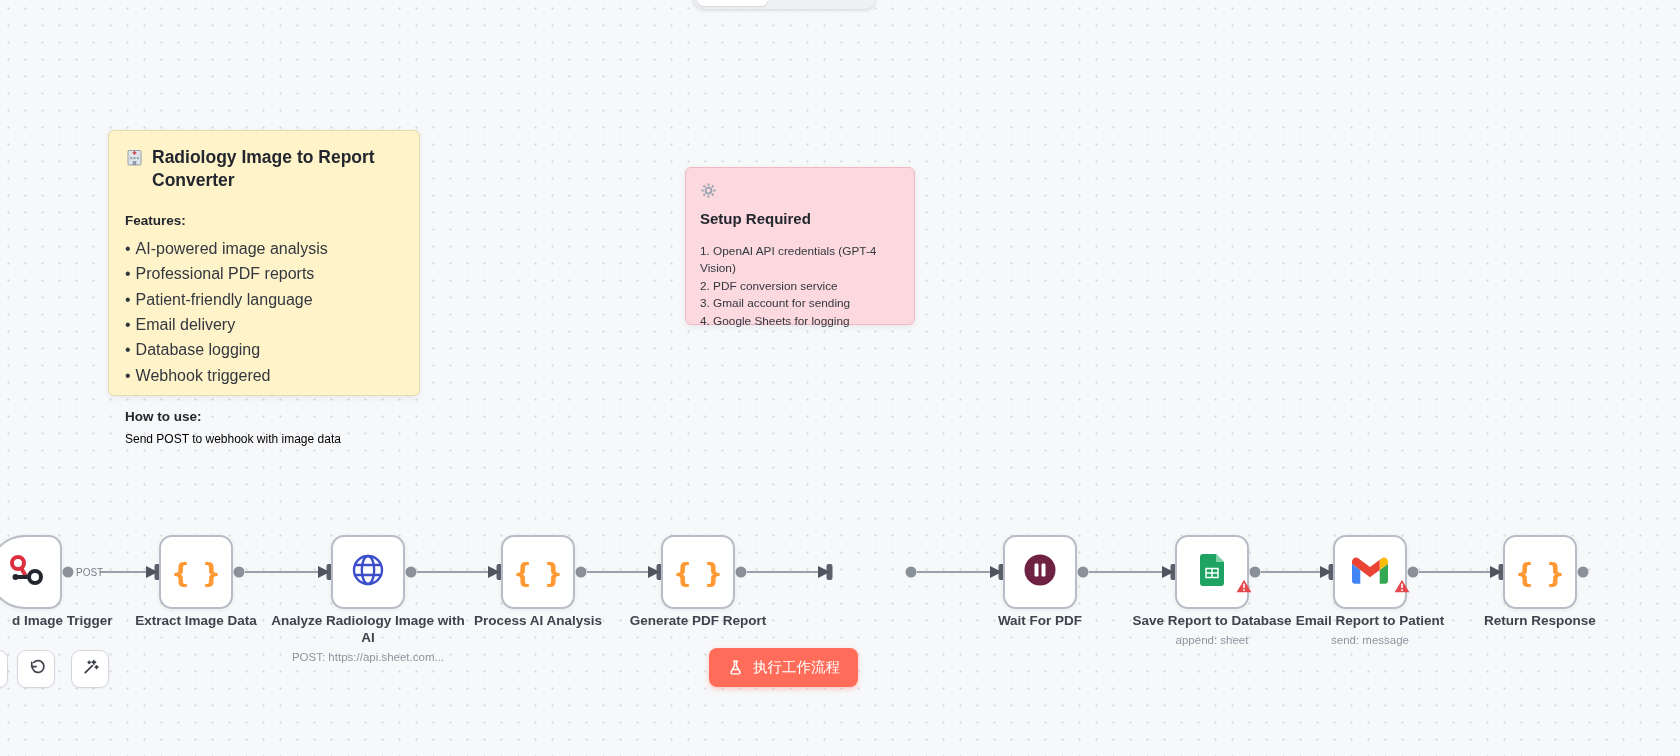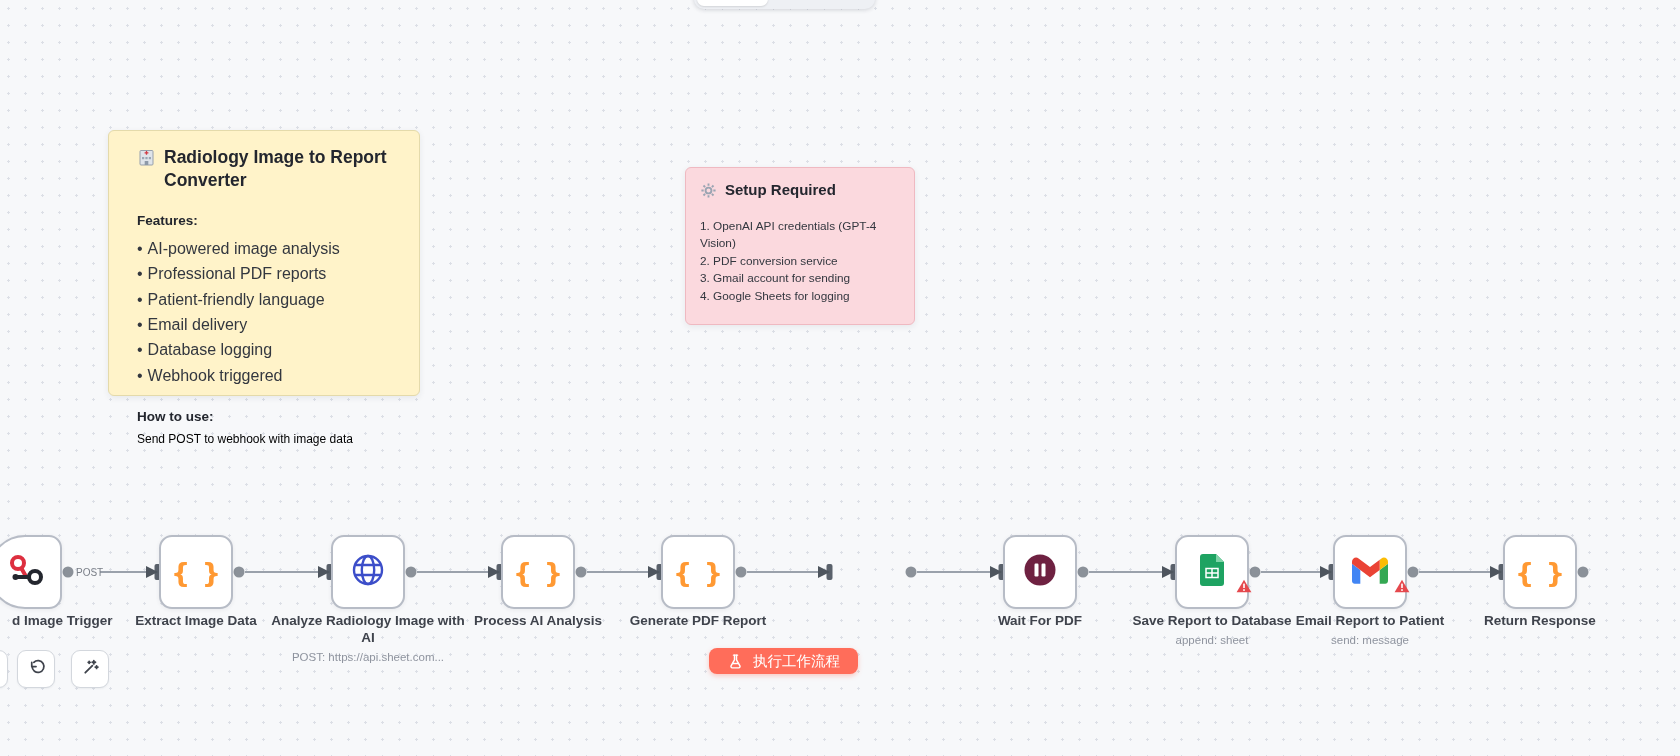--- a/index.html
+++ b/index.html
@@ -15,26 +15,26 @@
   
   .tabbar {
     position:absolute; left:694px; top:-27px; display:flex; align-items:center;
     background:#eef0f4; border-radius:10px; padding:3px;
     box-shadow:0 1px 4px rgba(40,45,60,.18);
   }
   .tab { font-size:13px; color:#82868f; padding:6px 13px; border-radius:7px; white-space:nowrap; }
   .tab.active { background:#ffffff; color:#30333b; box-shadow:0 1px 2px rgba(0,0,0,.12); padding:6px 16px; }
 
   
-  .note { position:absolute; border-radius:6px; box-shadow:0 2px 6px rgba(40,45,60,.08); padding:15px 28px; }
+  .note { position:absolute; border-radius:6px; box-shadow:0 2px 6px rgba(40,45,60,.08); padding:15px 16px; }
   .note.yellow { left:108px; top:130px; width:312px; height:266px; background:#fff3c9; border:1px solid #e4daab; }
   .note.pink   { left:685px; top:167px; width:230px; height:158px; background:#fbd9de; border:1px solid #efb9c1; padding:13px 14px; }
   .note-title { display:flex; align-items:flex-start; gap:8px; font-weight:700; color:#23262e; }
   .note.yellow .note-title { font-size:17.5px; line-height:1.32; }
-  .note.pink   .note-title { font-size:15px; }
+  .note.pink   .note-title { font-size:15px;flex-direction:column; }
   .note-h { font-weight:700; font-size:13.5px; color:#23262e; margin-top:21px; }
   .note-list { margin-top:8px; }
   .note-li { font-size:16px; color:#33373f; line-height:1.58; }
   .note-li .bull { margin-right:5px; }
   .note-body { font-size:12px; color:#000000; margin-top:8px; }
   .note.pink .note-list { margin-top:16px; }
   .note.pink .note-li { font-size:11.8px; line-height:1.48; }
 
   
   .node { position:absolute; top:535px; width:74px; }
@@ -53,21 +53,21 @@
   .node-label.left-clip { left:24px; transform:none; text-align:left; }
   .warn-badge { position:absolute; right:-5px; bottom:10px; }
 
   
   .ctl-btn {
     position:absolute; top:650px; width:38px; height:38px; background:#fff;
     border:1px solid #d3d7dd; border-radius:9px; display:flex; align-items:center; justify-content:center;
     box-shadow:0 1px 2px rgba(40,45,60,.06);
   }
   .exec-btn {
-    position:absolute; left:709px; top:648px; height:26px; padding:0 18px;
+    position:absolute; left:709px; top:648px; height:39px; padding:0 18px;
     background:#ff6d5a; border:none; border-radius:8px; color:#fff; font-size:14.5px;
     display:inline-flex; align-items:center; gap:9px; font-family:"Liberation Sans", sans-serif;
     box-shadow:0 2px 5px rgba(255,109,90,.35); white-space:nowrap;
   }
 </style>
 </head>
 <body>
 
 <div class="canvas">
 

